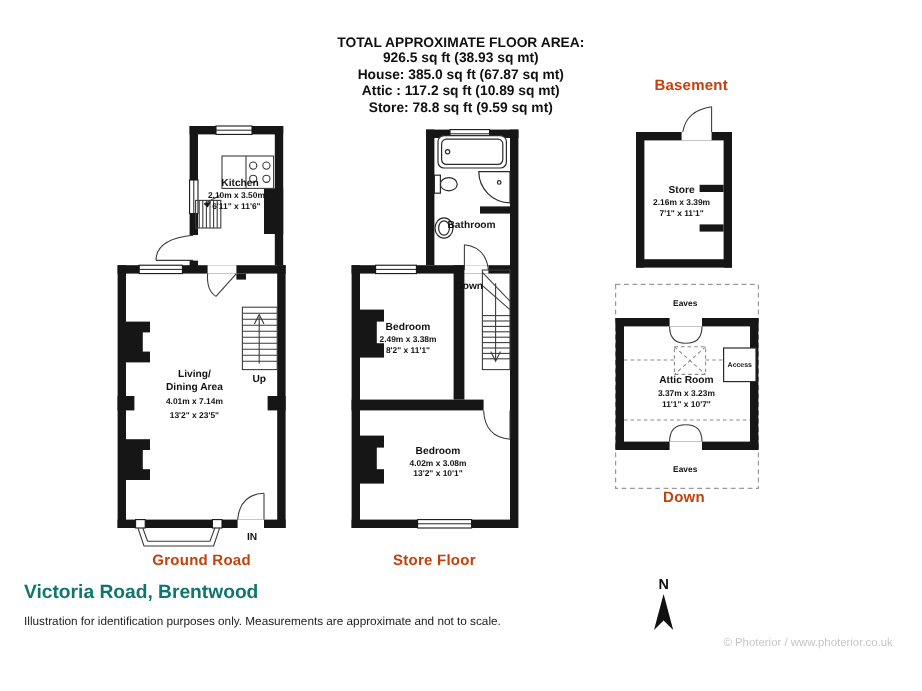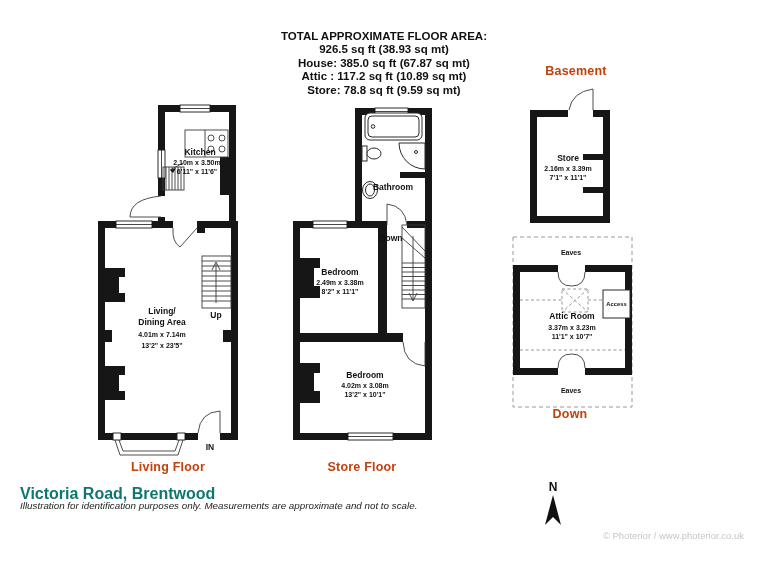--- a/index.html
+++ b/index.html
@@ -3,21 +3,21 @@
 <meta charset="utf-8">
 <style>
   html,body{margin:0;padding:0;background:#fff;}
   #page{position:relative;width:768px;height:576px;background:#ffffff;overflow:hidden;
         font-family:"Liberation Sans",sans-serif;color:#111;}
   .abs{position:absolute;}
   #header{left:234px;top:30px;width:300px;text-align:center;
           font-weight:bold;font-size:11.5px;line-height:13.4px;color:#101010;}
   .floor-title{font-weight:bold;font-size:12.5px;text-align:center;color:#c2410c;letter-spacing:.2px;}
   #address{left:20px;top:485px;font-weight:bold;font-size:16px;color:#0f766e;}
-  #disclaimer{left:20px;top:500px;font-size:9.8px;color:#222;font-style:italic;}
+  #disclaimer{left:20px;top:513px;font-size:9.8px;color:#222;}
   #credit{right:24px;top:530px;font-size:9.5px;color:#c6c6c6;margin-left:40px;}
   #compass{left:542px;top:480px;width:22px;text-align:center;}
   #compass .n{font-weight:bold;font-size:12px;color:#111;}
   
   svg{position:absolute;overflow:visible;}
   .w{fill:#161616;}
   .gap{fill:#ffffff;}
   .wn{fill:#ffffff;stroke:#161616;stroke-width:0.9;}
   .wnl{stroke:#161616;stroke-width:0.8;}
   .tl{fill:none;stroke:#3a3a3a;stroke-width:0.9;}
@@ -272,21 +272,21 @@
       <rect class="fix" x="98" y="58" width="27" height="28"></rect>
       <text class="racc" x="111.5" y="74">Access</text>
     </g>
     <text class="rsm" x="66" y="23">Eaves</text>
     <text class="rsm" x="66" y="161">Eaves</text>
     <text class="rname" x="67" y="87">Attic Room</text>
     <text class="rdim" x="67" y="98">3.37m x 3.23m</text>
     <text class="rdim" x="67" y="107">11'1" x 10'7"</text>
   </svg>
 
-  <div class="abs floor-title" style="left:98px;top:460px;width:140px">Living Floor</div>
+  <div class="abs floor-title" style="left:98px;top:460px;width:140px">Ground Road</div>
   <div class="abs floor-title" style="left:292px;top:460px;width:140px">Store Floor</div>
   <div class="abs floor-title" style="left:506px;top:64px;width:140px">Basement</div>
   <div class="abs floor-title" style="left:500px;top:407px;width:140px">Down</div>
 
   <div id="address" class="abs">Victoria Road, Brentwood</div>
   <div id="disclaimer" class="abs">Illustration for identification purposes only. Measurements are approximate and not to scale.</div>
   <div id="credit" class="abs">© Photerior / www.photerior.co.uk</div>
 
   <div id="compass" class="abs">
     <div class="n">N</div>

